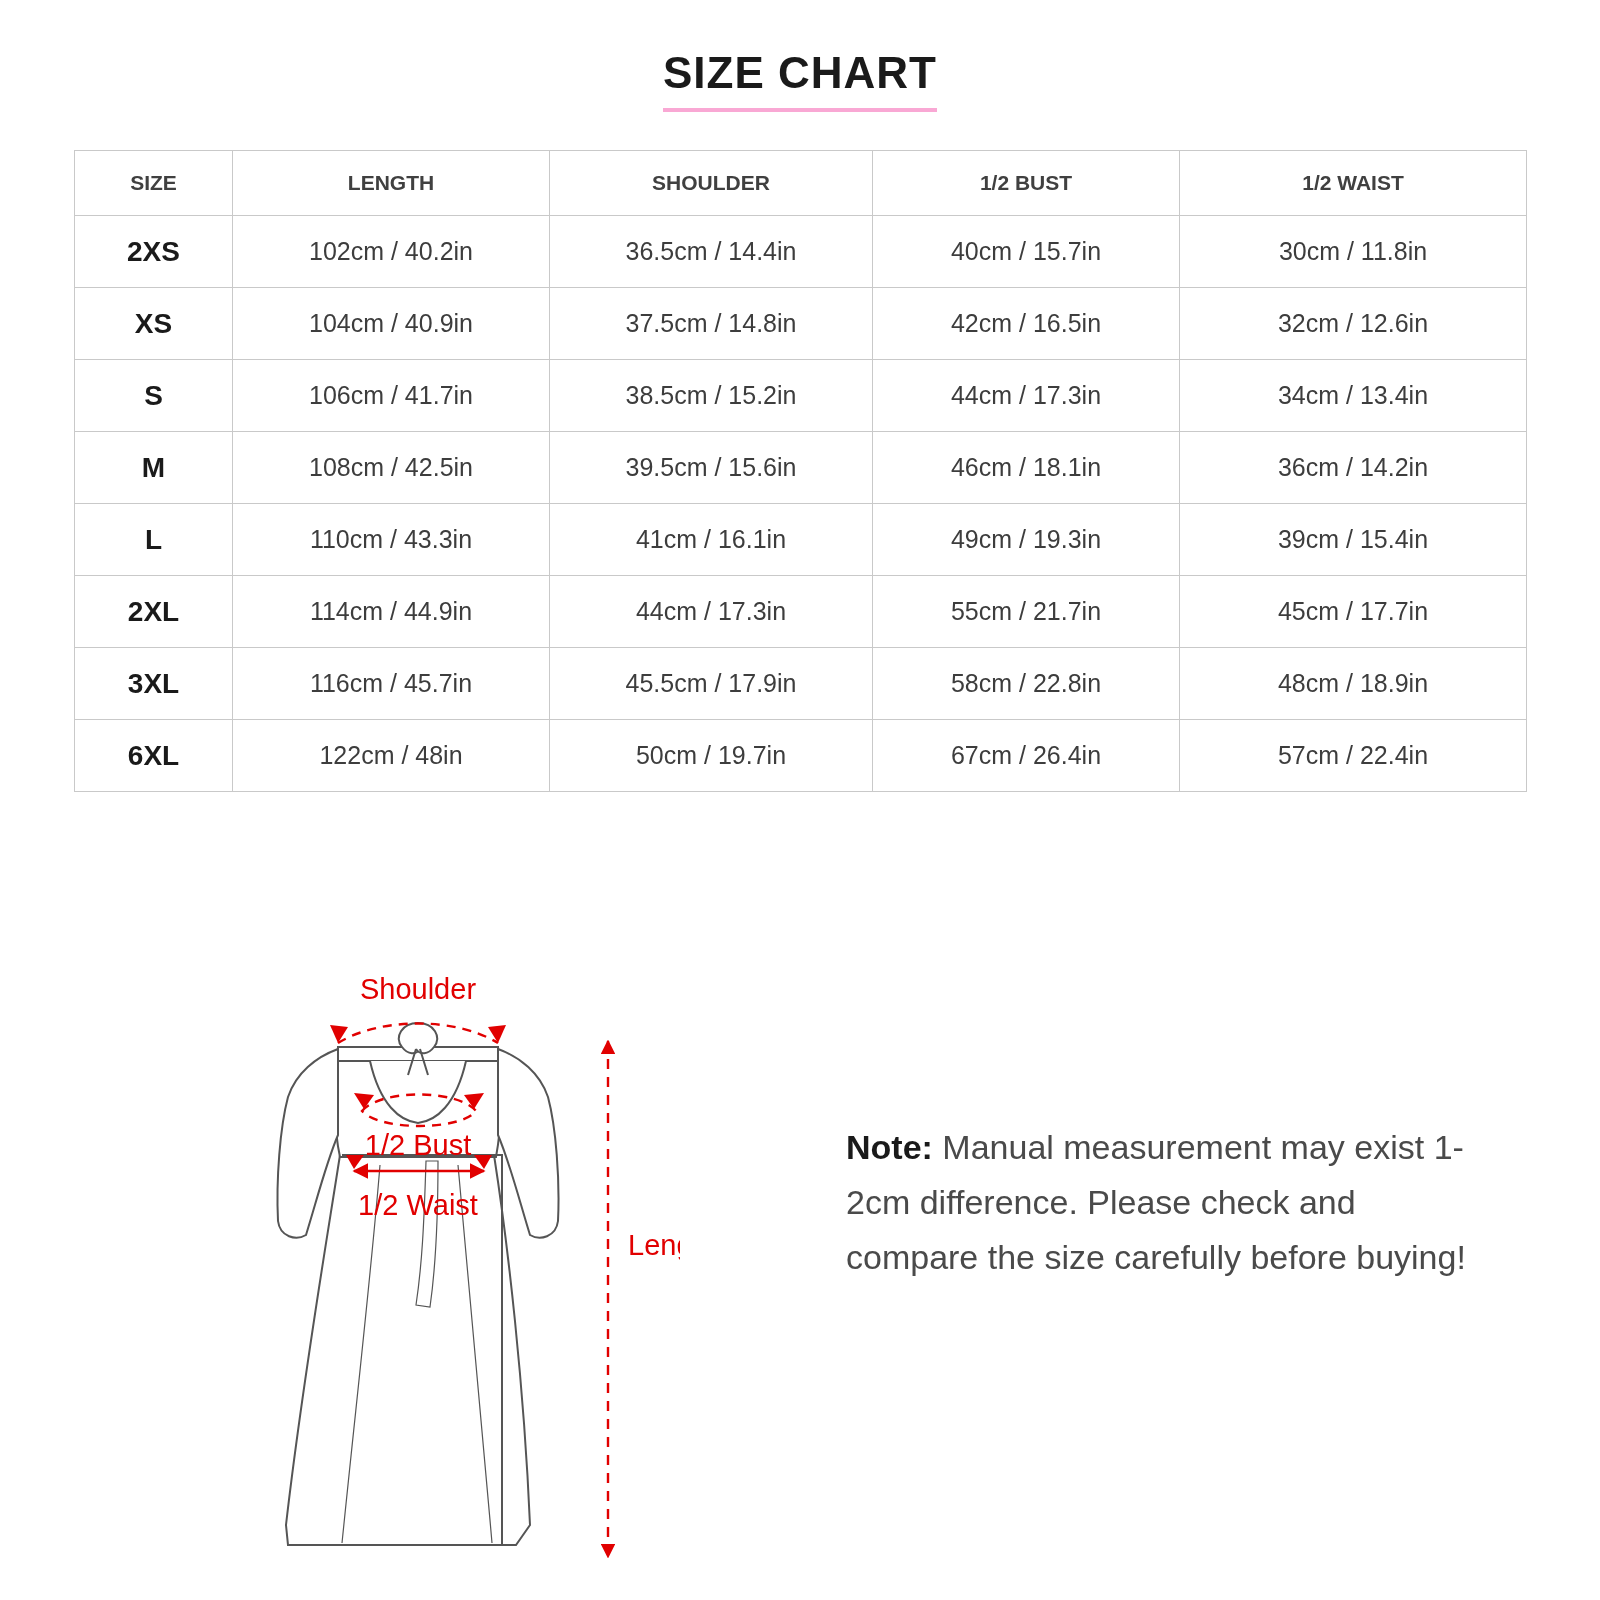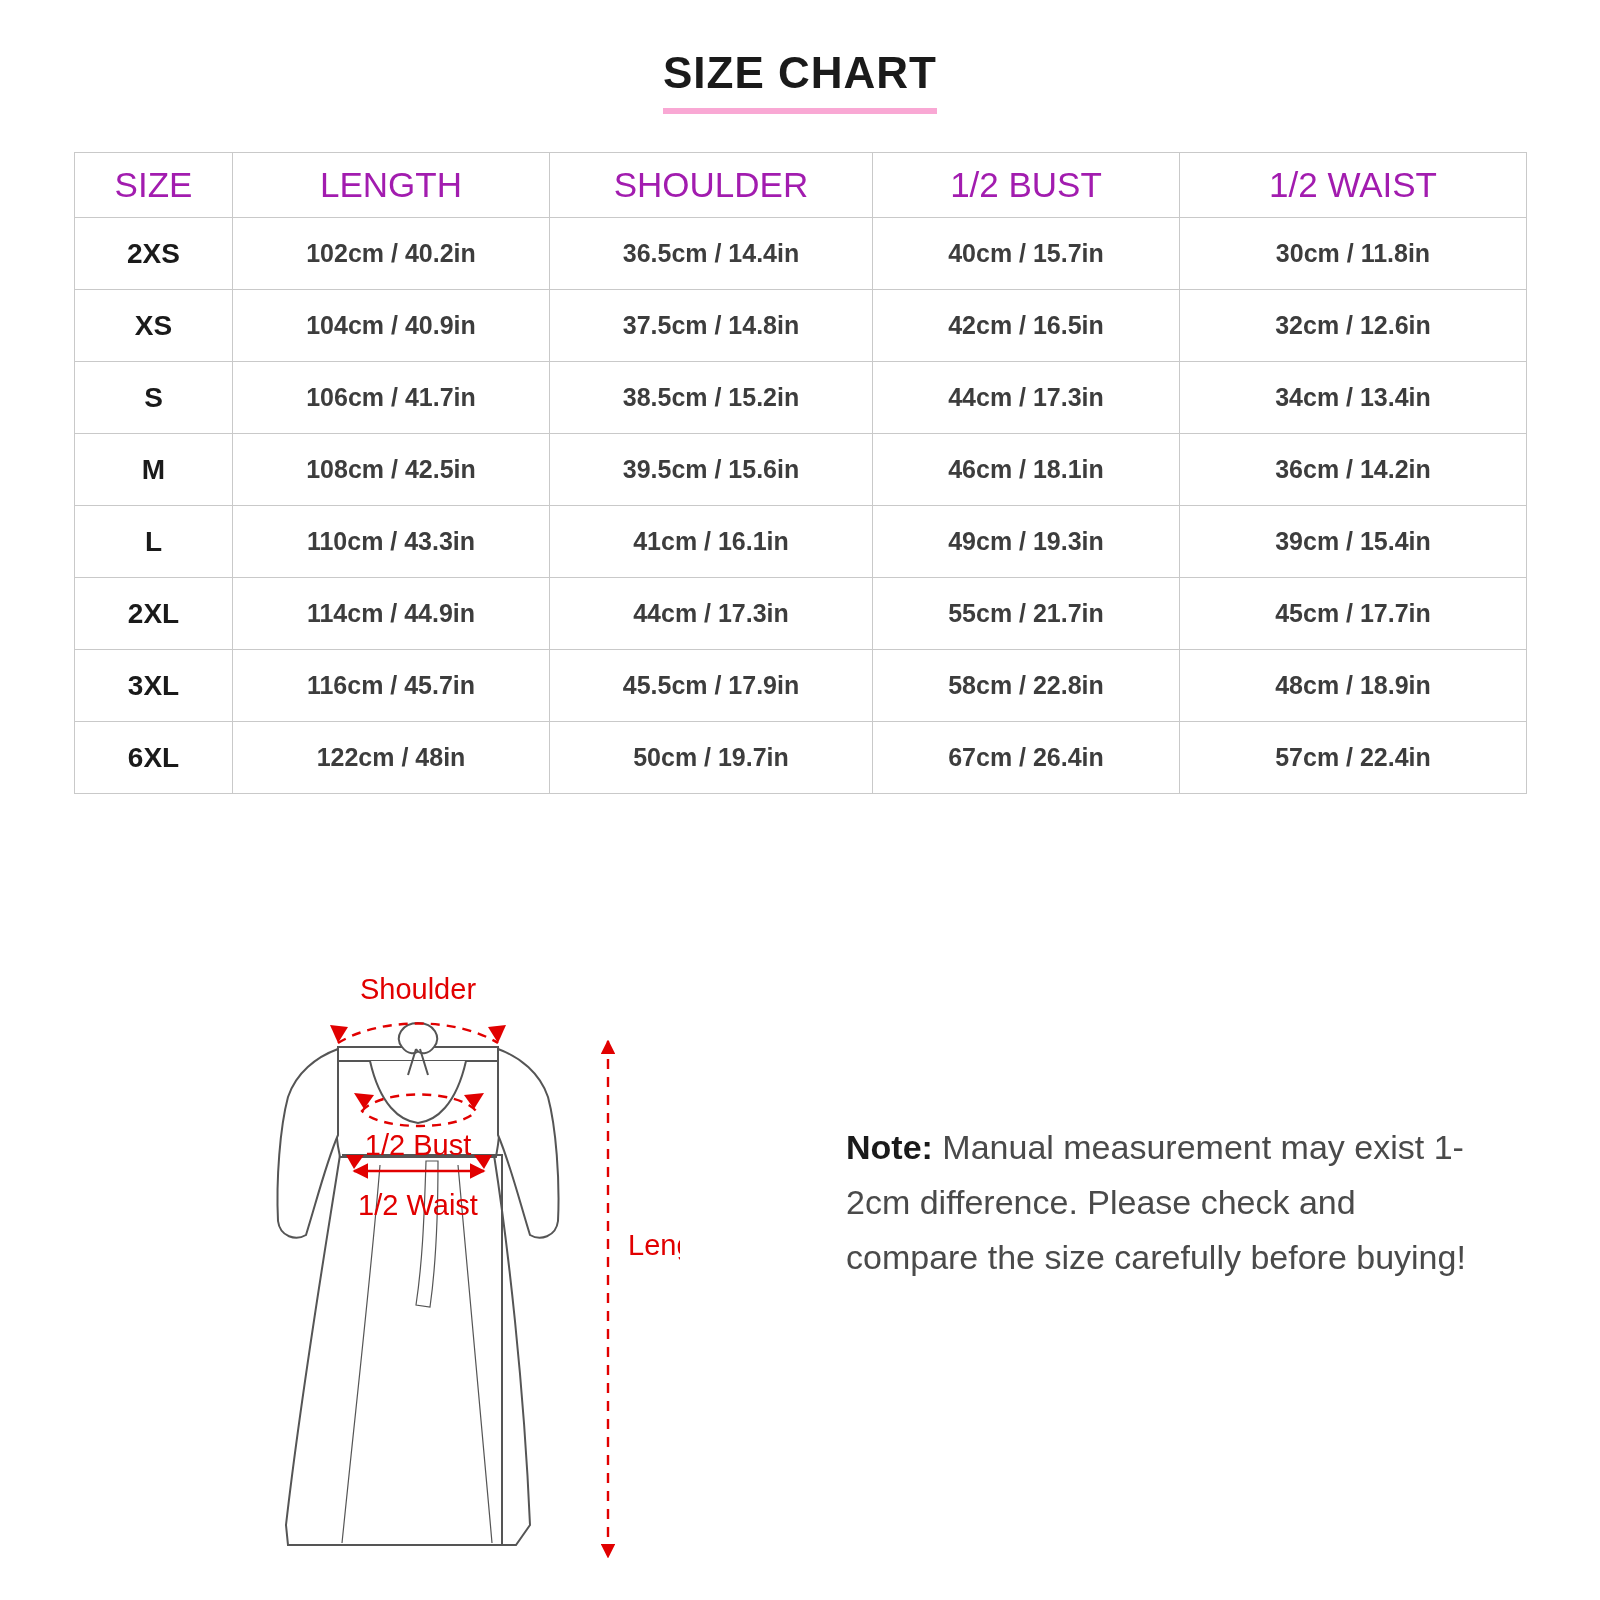--- a/index.html
+++ b/index.html
@@ -21,49 +21,49 @@
     text-align: center;
     padding-top: 48px;
   }
   .chart-title {
     display: inline-block;
     font-size: 44px;
     font-weight: bold;
     letter-spacing: 1px;
     color: #1a1a1a;
     padding-bottom: 10px;
-    border-bottom: 6px solid #f9a8d4;
+    border-bottom: 4px solid #f9a8d4;
   }
 
   
   .table-wrap {
     margin: 38px 74px 0 74px;
   }
   table.size-table {
     border-collapse: collapse;
     width: 1452px;
     table-layout: fixed;
   }
   table.size-table th,
   table.size-table td {
     border: 1px solid #c9c9c9;
     text-align: center;
     vertical-align: middle;
   }
   table.size-table th {
     height: 62px;
-    font-size: 35px;
-    font-weight: normal;
-    color: #a21caf;
+    font-size: 21px;
+    font-weight: bold;
+    color: #404040;
   }
   table.size-table td {
     height: 69px;
     font-size: 25px;
     color: #3d3d3d;
-    font-weight: bold;
+    font-weight: normal;
   }
   table.size-table td.size-cell {
     font-size: 28px;
     font-weight: bold;
     color: #1a1a1a;
   }
   col.c-size    { width: 158px; }
   col.c-length  { width: 317px; }
   col.c-shoulder{ width: 323px; }
   col.c-bust    { width: 307px; }

